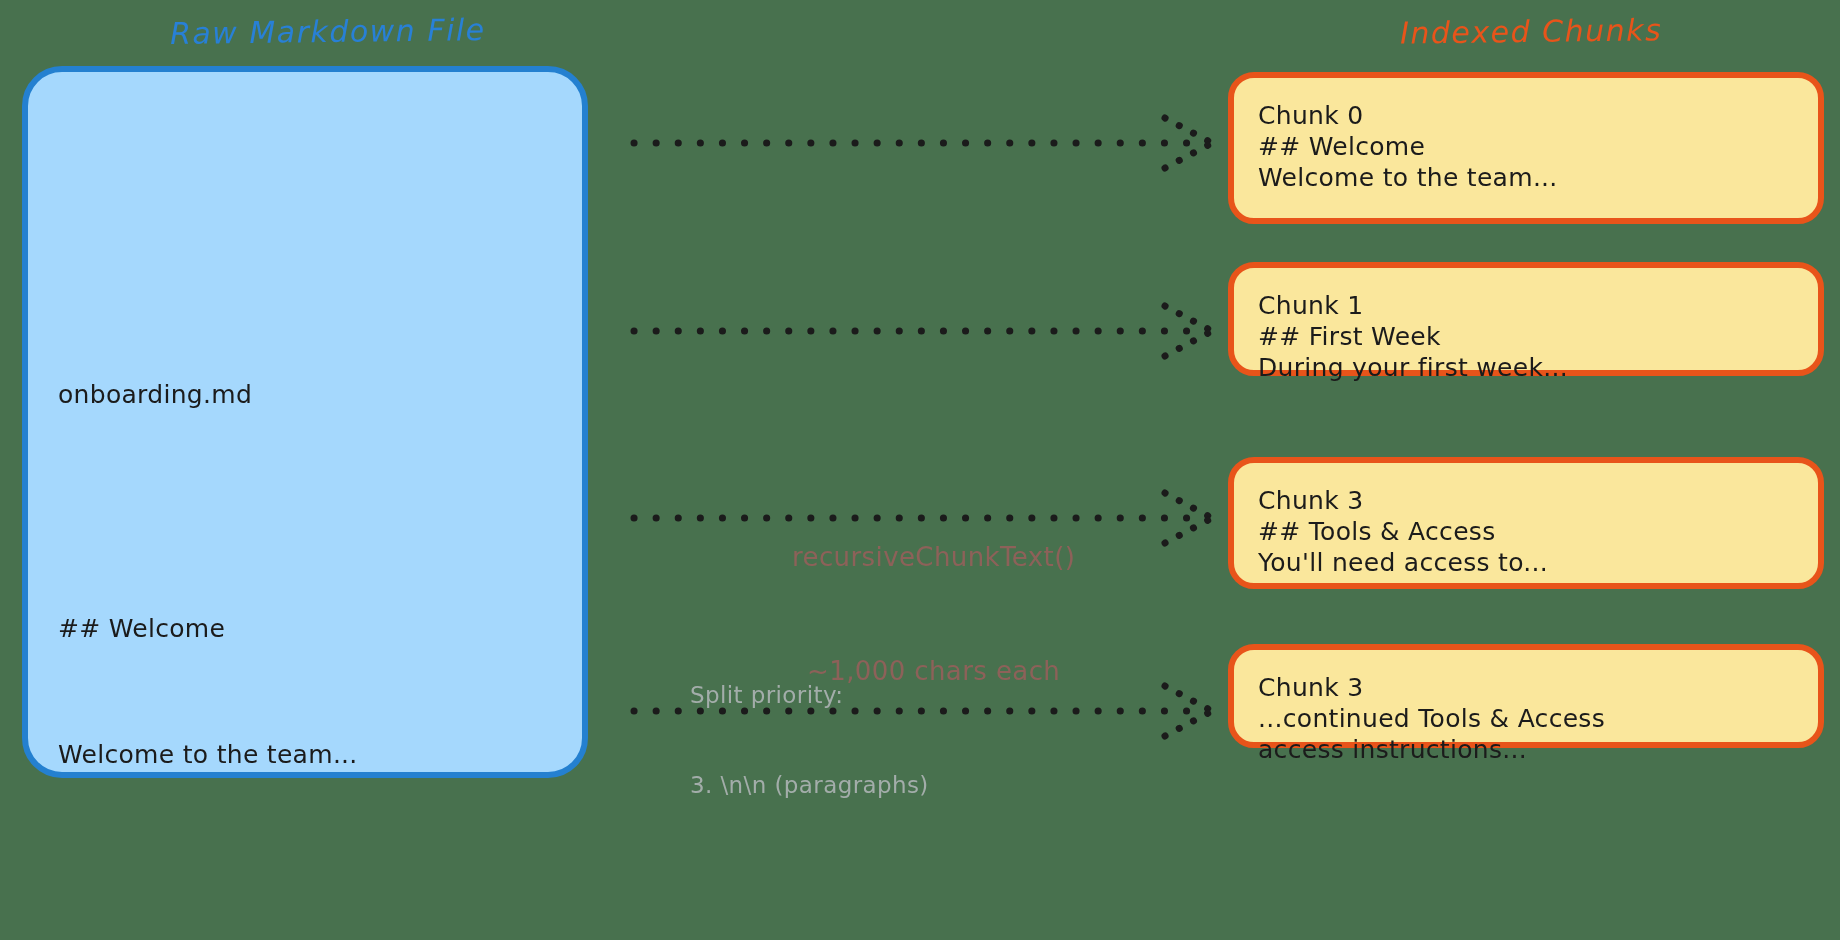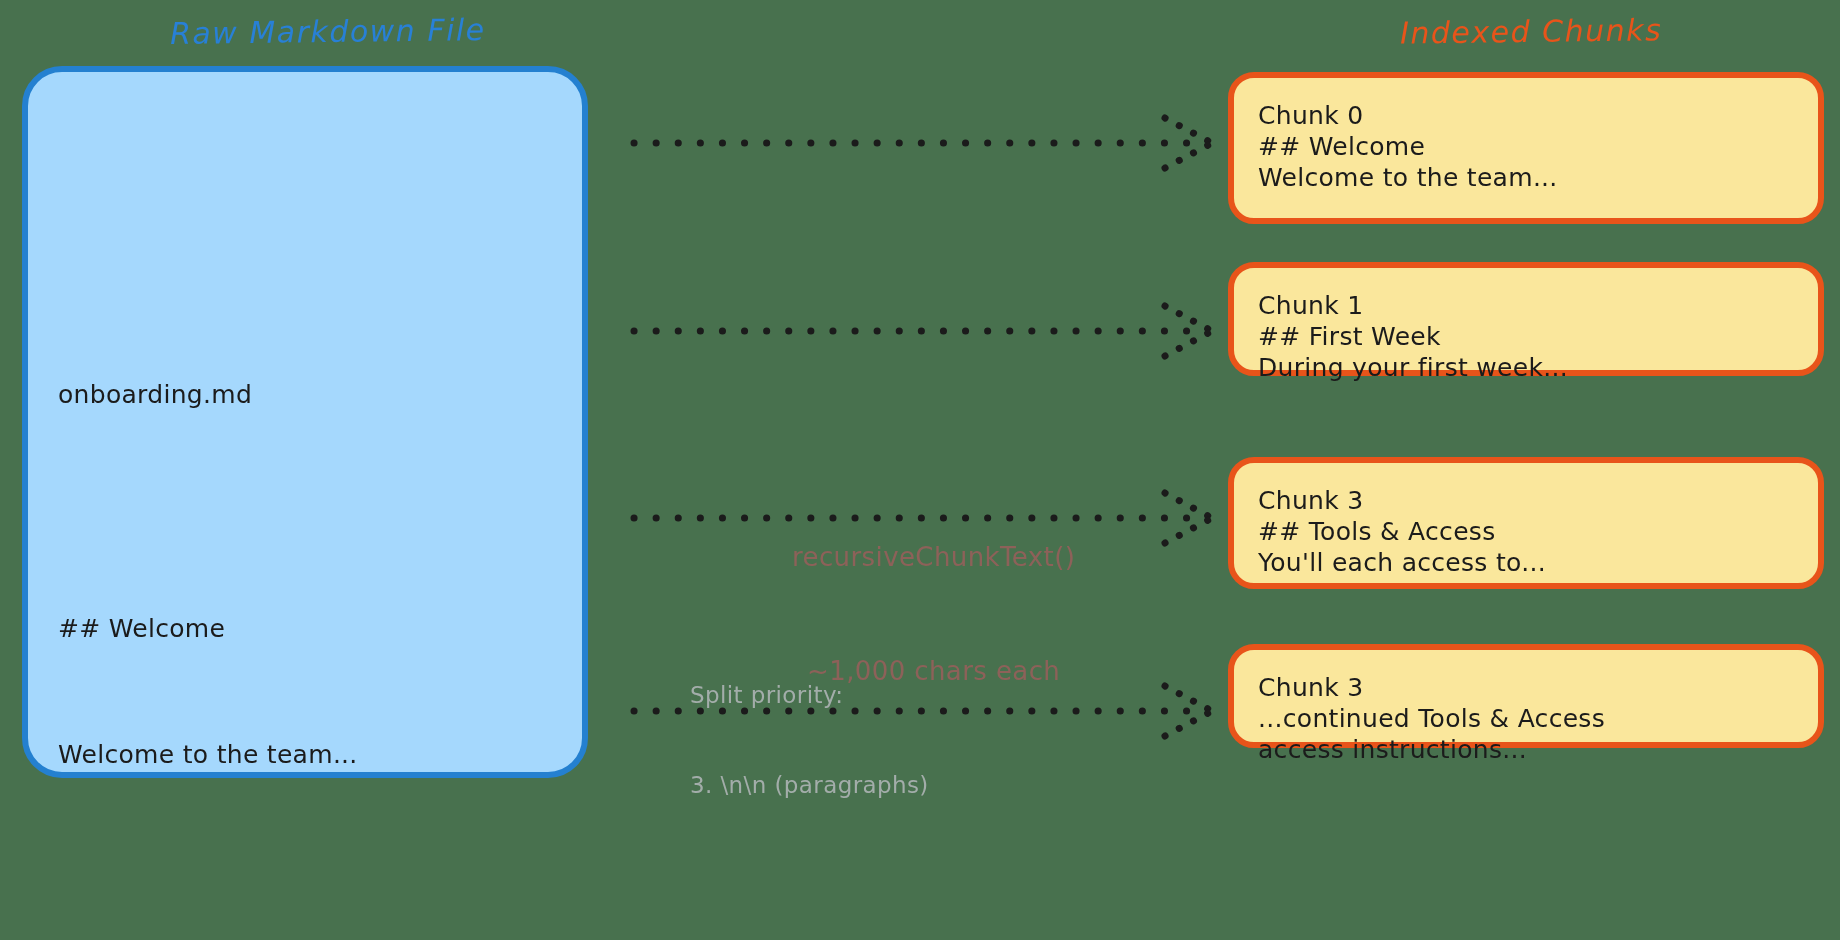--- a/index.html
+++ b/index.html
@@ -183,21 +183,21 @@
       <span class="chunk-line">Chunk 1</span>
       <span class="chunk-line">## First Week</span>
       <span class="chunk-line">During your first week...</span>
     </div>
   </div>
 
   <div class="chunk-card" id="chunk-2">
     <div class="chunk-text">
       <span class="chunk-line">Chunk 3</span>
       <span class="chunk-line">## Tools &amp; Access</span>
-      <span class="chunk-line">You'll each access to...</span>
+      <span class="chunk-line">You'll need access to...</span>
     </div>
   </div>
 
   <div class="chunk-card" id="chunk-3">
     <div class="chunk-text">
       <span class="chunk-line">Chunk 3</span>
       <span class="chunk-line">...continued Tools &amp; Access</span>
       <span class="chunk-line">access instructions...</span>
     </div>
   </div>

